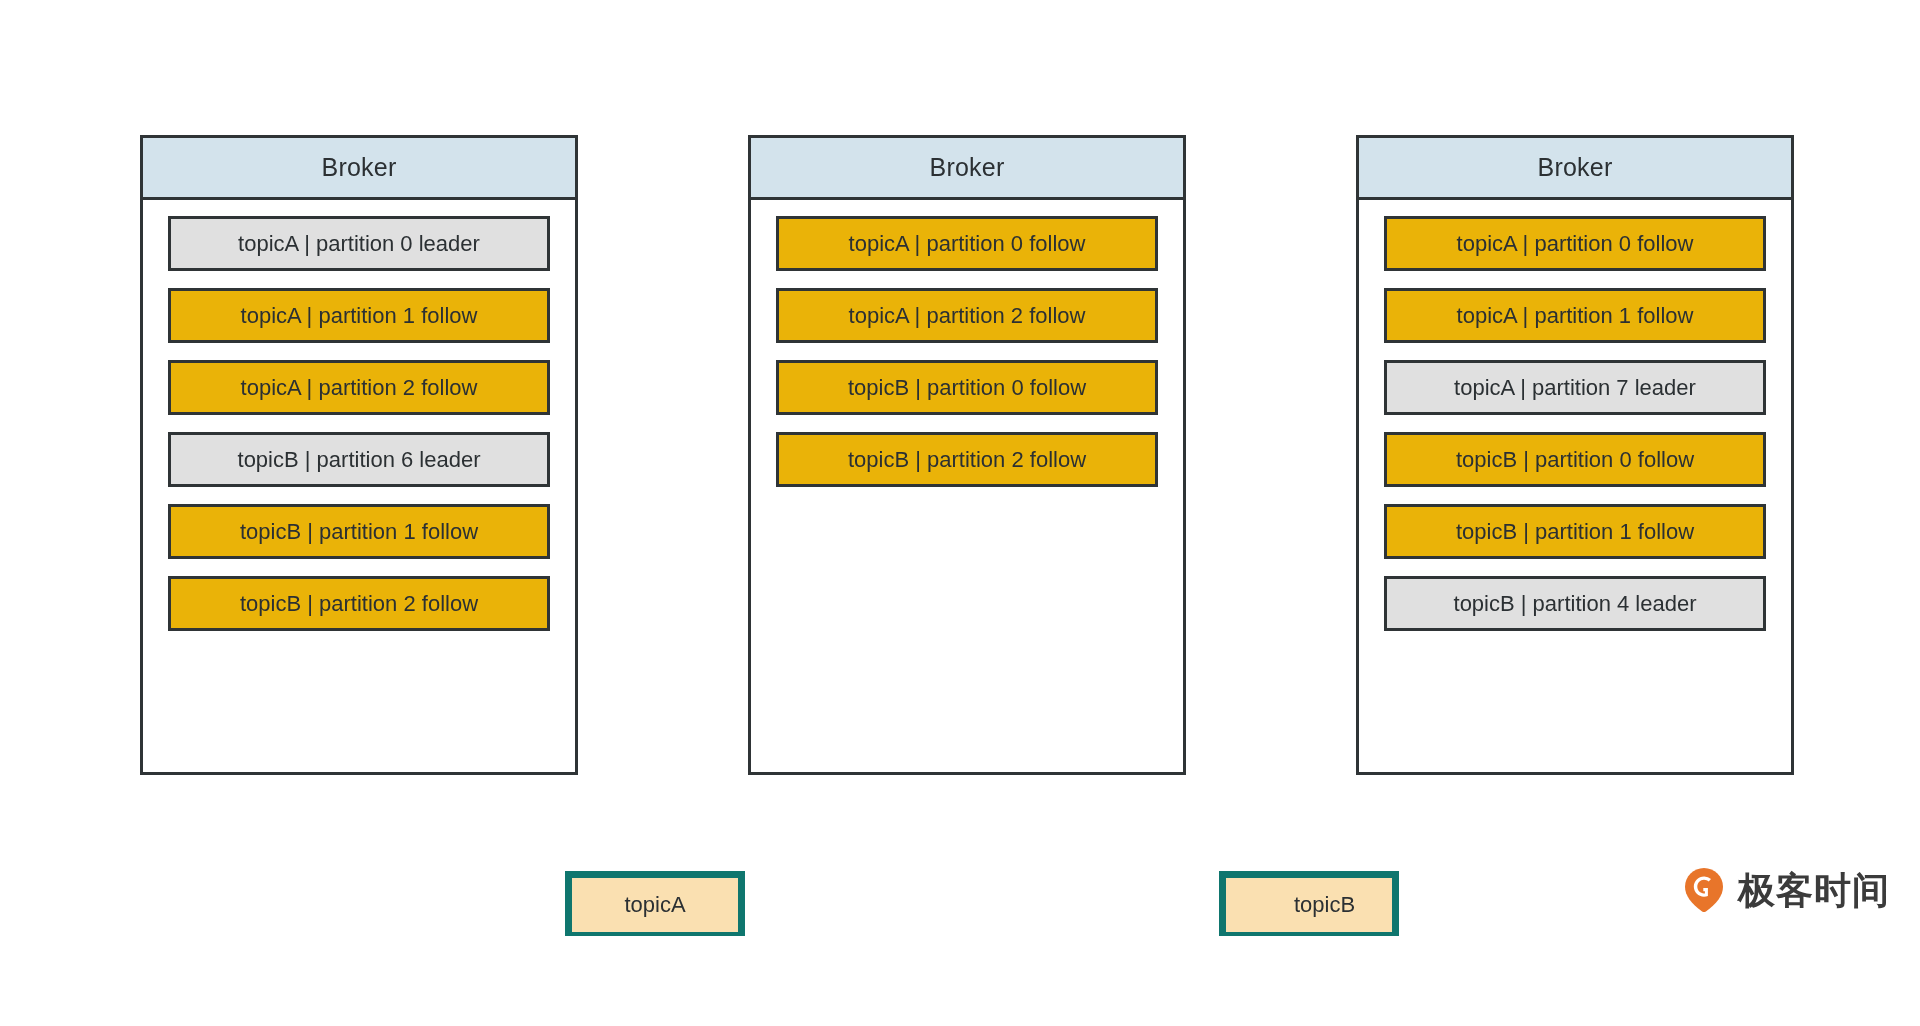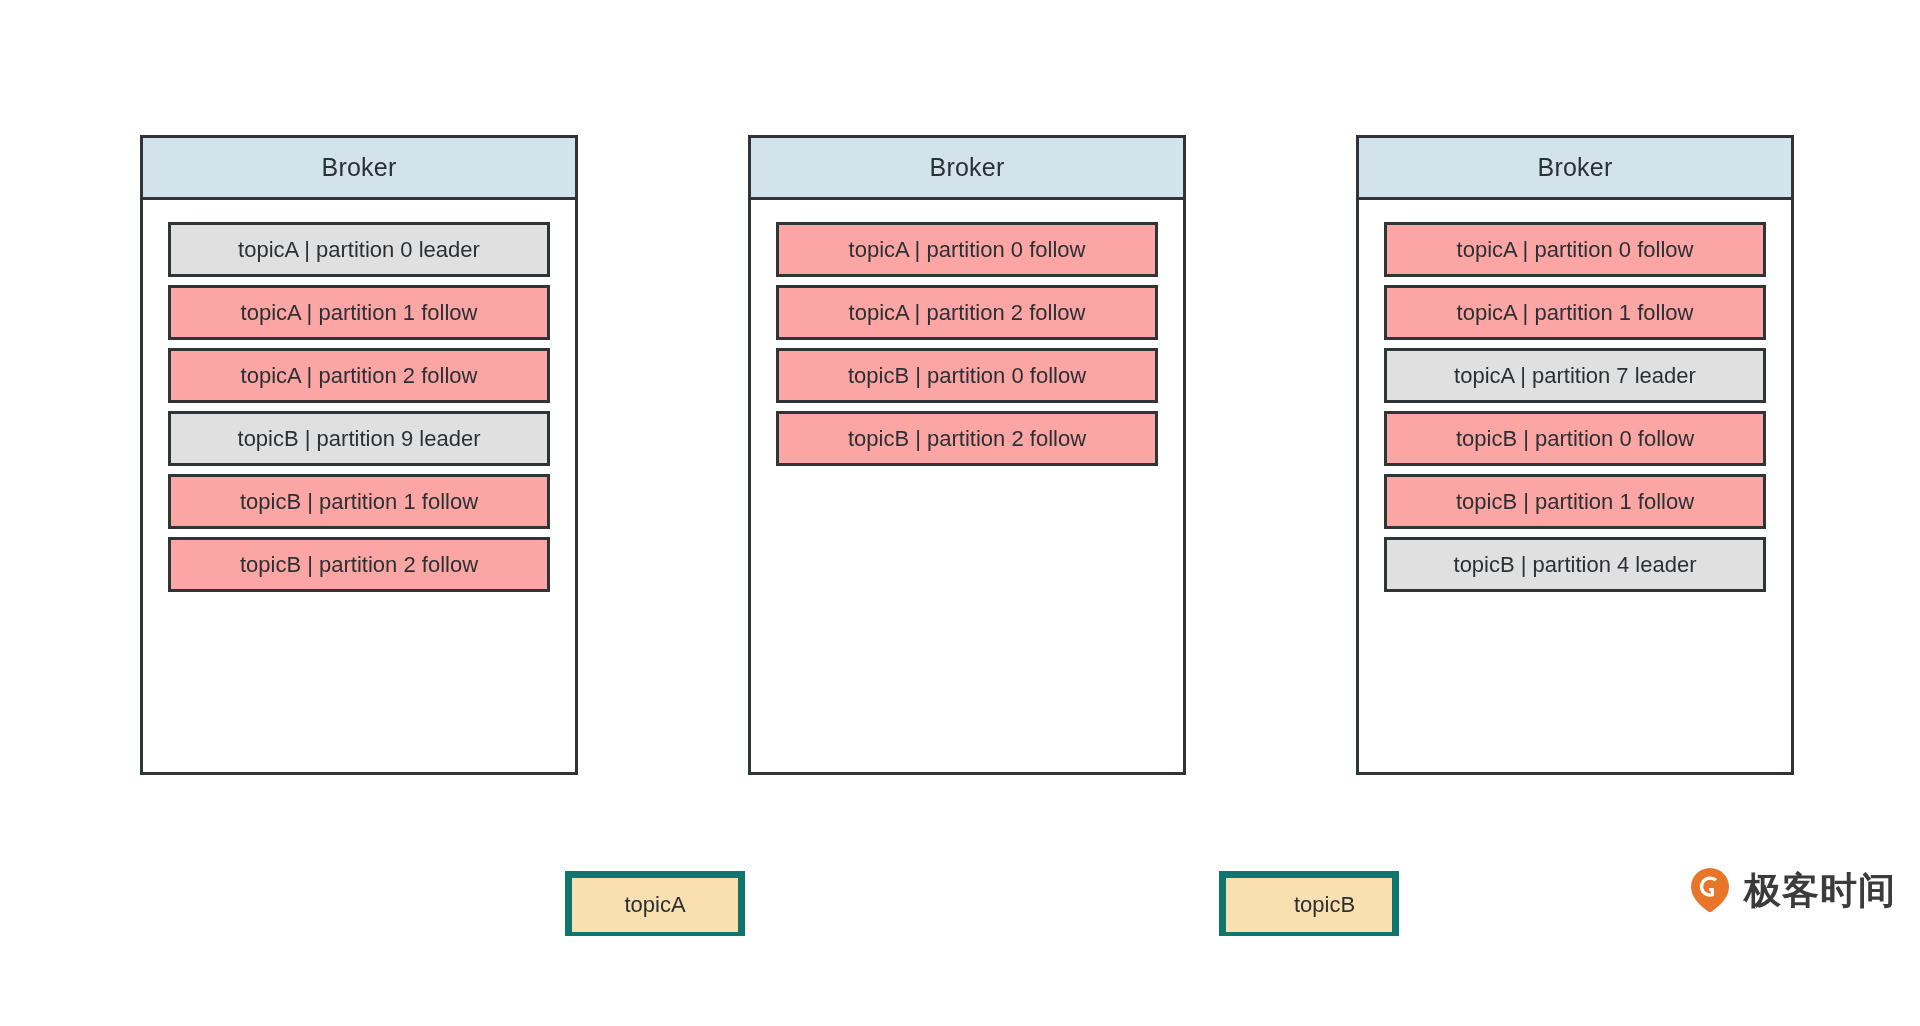--- a/index.html
+++ b/index.html
@@ -46,31 +46,31 @@
   }
   .broker-header-label {
     font-size: 25px;
     color: #2b3033;
     letter-spacing: 0.2px;
     line-height: 1;
   }
 
   .broker-body {
     box-sizing: border-box;
-    padding: 22px 25px 24px 25px;
+    padding: 16px 25px 24px 25px;
     display: flex;
     flex-direction: column;
-    gap: 8px;
+    gap: 17px;
   }
 
   .partition {
     box-sizing: border-box;
     height: 55px;
     border: 3px solid #2f3436;
-    background: #fca5a5;
+    background: #eab308;
     display: flex;
     align-items: center;
     justify-content: center;
   }
   .partition.leader {
     background: #e0e0e0;
   }
   .partition-label {
     font-size: 22px;
     color: #2b3033;
@@ -95,21 +95,21 @@
   .legend-topic-b { left: 1219px; padding-left: 31px; }
   .legend-label {
     font-size: 22px;
     color: #2b3033;
     line-height: 1;
   }
 
   
   .watermark {
     position: absolute;
-    right: 24px;
+    right: 30px;
     bottom: 22px;
     display: flex;
     align-items: center;
     gap: 10px;
   }
   .watermark-logo {
     width: 48px;
     height: 48px;
     flex: 0 0 auto;
   }
@@ -135,21 +135,21 @@
       <div class="partition leader">
         <span class="partition-label">topicA | partition 0 leader</span>
       </div>
       <div class="partition">
         <span class="partition-label">topicA | partition 1 follow</span>
       </div>
       <div class="partition">
         <span class="partition-label">topicA | partition 2 follow</span>
       </div>
       <div class="partition leader">
-        <span class="partition-label">topicB | partition 9 leader</span>
+        <span class="partition-label">topicB | partition 6 leader</span>
       </div>
       <div class="partition">
         <span class="partition-label">topicB | partition 1 follow</span>
       </div>
       <div class="partition">
         <span class="partition-label">topicB | partition 2 follow</span>
       </div>
     </div>
   </div>
 

